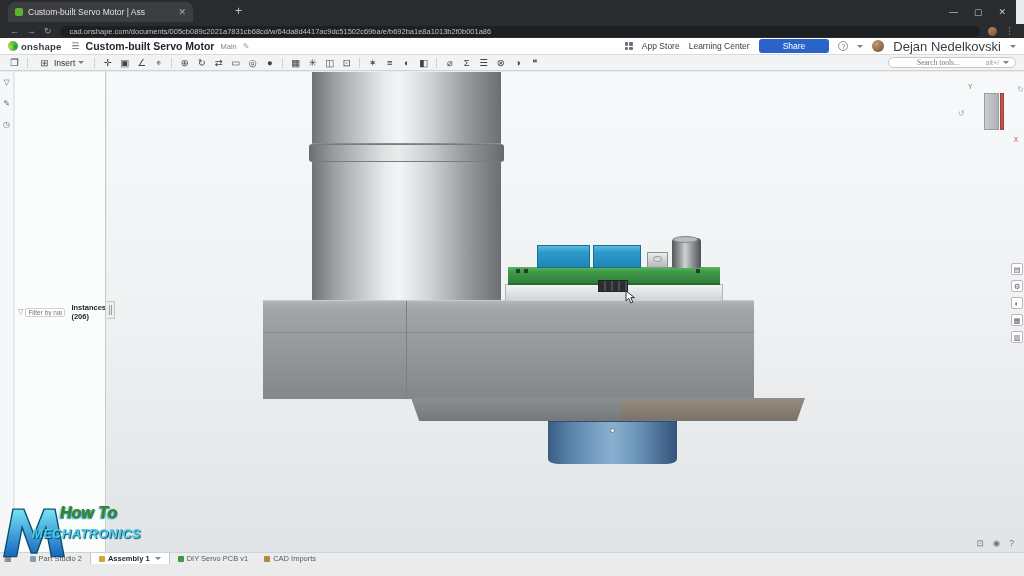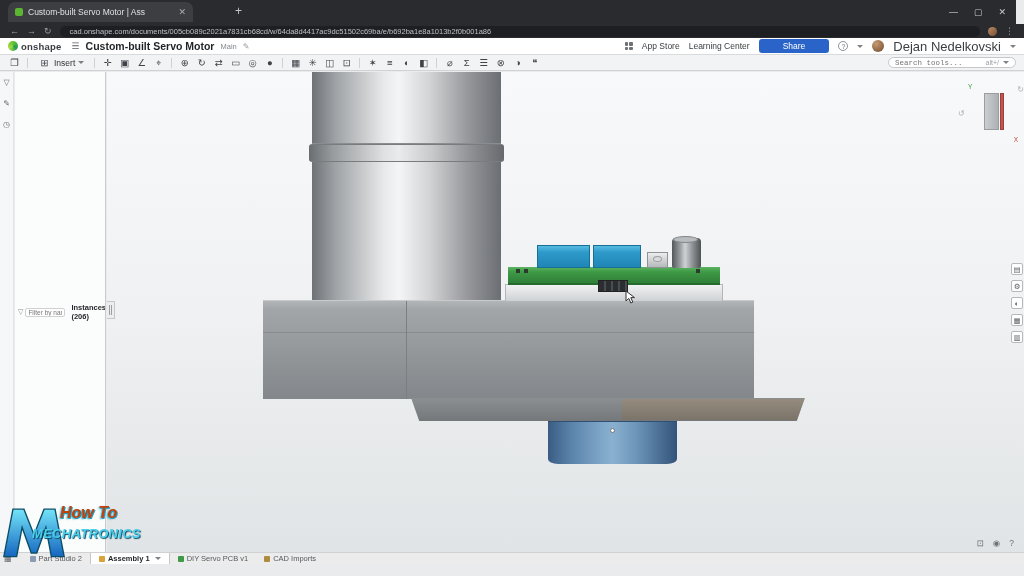--- a/index.html
+++ b/index.html
@@ -39,21 +39,21 @@
   .user-name { font-size:13px; color:#3c4043; }
   .caret { width:0; height:0; border-left:3px solid transparent; border-right:3px solid transparent; border-top:3px solid #7d8184; }
 
   
   .toolbar { position:absolute; left:0; top:55px; right:0; height:16px; background:#f2f3f4; border-bottom:1px solid #d0d2d4; display:flex; align-items:center; gap:4px; padding:0 8px; }
   .tb-icon { font-size:9.5px; color:#3e4348; width:13px; text-align:center; line-height:13px; }
   .tb-sep { width:1px; height:10px; background:#cfd1d3; margin:0 2px; }
   .insert-chip { display:flex; align-items:center; gap:3px; padding:1px 4px; border-radius:2px; }
   .insert-label { font-size:8.5px; color:#2f3337; }
   .searchbox { margin-left:auto; width:128px; height:11px; border:1px solid #c5c8cb; border-radius:6px; background:#fff; display:flex; align-items:center; gap:4px; padding:0 6px; }
-  .searchbox input { border:none; outline:none; flex:1; font-size:7.5px; color:#555; width:60px; font-family:Liberation Mono, monospace; }
+  .searchbox input { border:none; outline:none; flex:1; font-size:7.5px; color:#555; width:60px; font-family:Liberation Serif, serif;text-align:center; }
   .search-shortcut { font-size:7px; color:#9aa0a4; }
 
   
   .left-rail { position:absolute; left:0; top:72px; width:14px; bottom:24px; background:#f6f7f8; border-right:1px solid #e2e4e6; display:flex; flex-direction:column; align-items:center; padding-top:6px; gap:12px; }
   .rail-ico { font-size:8px; color:#6d7control; color:#6d7175; }
   .left-panel { position:absolute; left:15px; top:72px; width:91px; bottom:24px; background:#fbfcfc; border-right:1px solid #c9cbcd; display:flex; flex-direction:row; overflow:hidden; }
   .filter-row { display:flex; align-items:center; gap:2px; padding:2px 3px; }
   .filter-ico { font-size:7px; color:#8a8e92; }
   .filter-row input { flex:1; width:40px; height:9px; border:1px solid #cfd2d4; border-radius:2px; font-size:6.5px; padding:0 2px; color:#555; outline:none; font-family:"Liberation Sans",sans-serif; }
   .ins-header { display:flex; align-items:center; padding:1px 3px 2px 3px; }
@@ -123,21 +123,21 @@
   .btab2-icon { width:6px; height:6px; border-radius:1px; flex:none; }
   .btab2-caret { width:0; height:0; border-left:3px solid transparent; border-right:3px solid transparent; border-top:3px solid #7d8184; margin-left:2px; }
 
   
   .bottom-strip { position:absolute; left:0; right:0; bottom:0; height:12px; background:#3e4042; display:flex; align-items:center; }
   .strip-url { margin-left:12px; font-size:8px; color:#f1f3f4; letter-spacing:.6px; }
 
   
   .watermark { position:absolute; left:2px; top:501px; width:210px; height:62px; z-index:50; pointer-events:none; }
   .wm-logo { position:absolute; left:0; top:2px; }
-  .wm-howto { position:absolute; left:58px; top:3px; font-size:16px; font-weight:bold; font-style:italic; color:#c2410c; text-shadow:1px 1px 0 #1a9fbf, -1px 1px 2px #1a9fbf; }
+  .wm-howto { position:absolute; left:58px; top:3px; font-size:16px; font-weight:bold; font-style:italic; color:#4d7c0f; text-shadow:1px 1px 0 #1a9fbf, -1px 1px 2px #1a9fbf; }
   .wm-mech { position:absolute; left:30px; top:25px; font-size:13px; font-weight:bold; font-style:italic; color:#49cfec; text-shadow:1px 1px 1px #0a4a63; letter-spacing:.3px; }
 </style>
 </head>
 <body>
 
 <div class="screen">
 
   <div class="tabbar">
     <div class="btab">
       <span class="favicon"></span>

